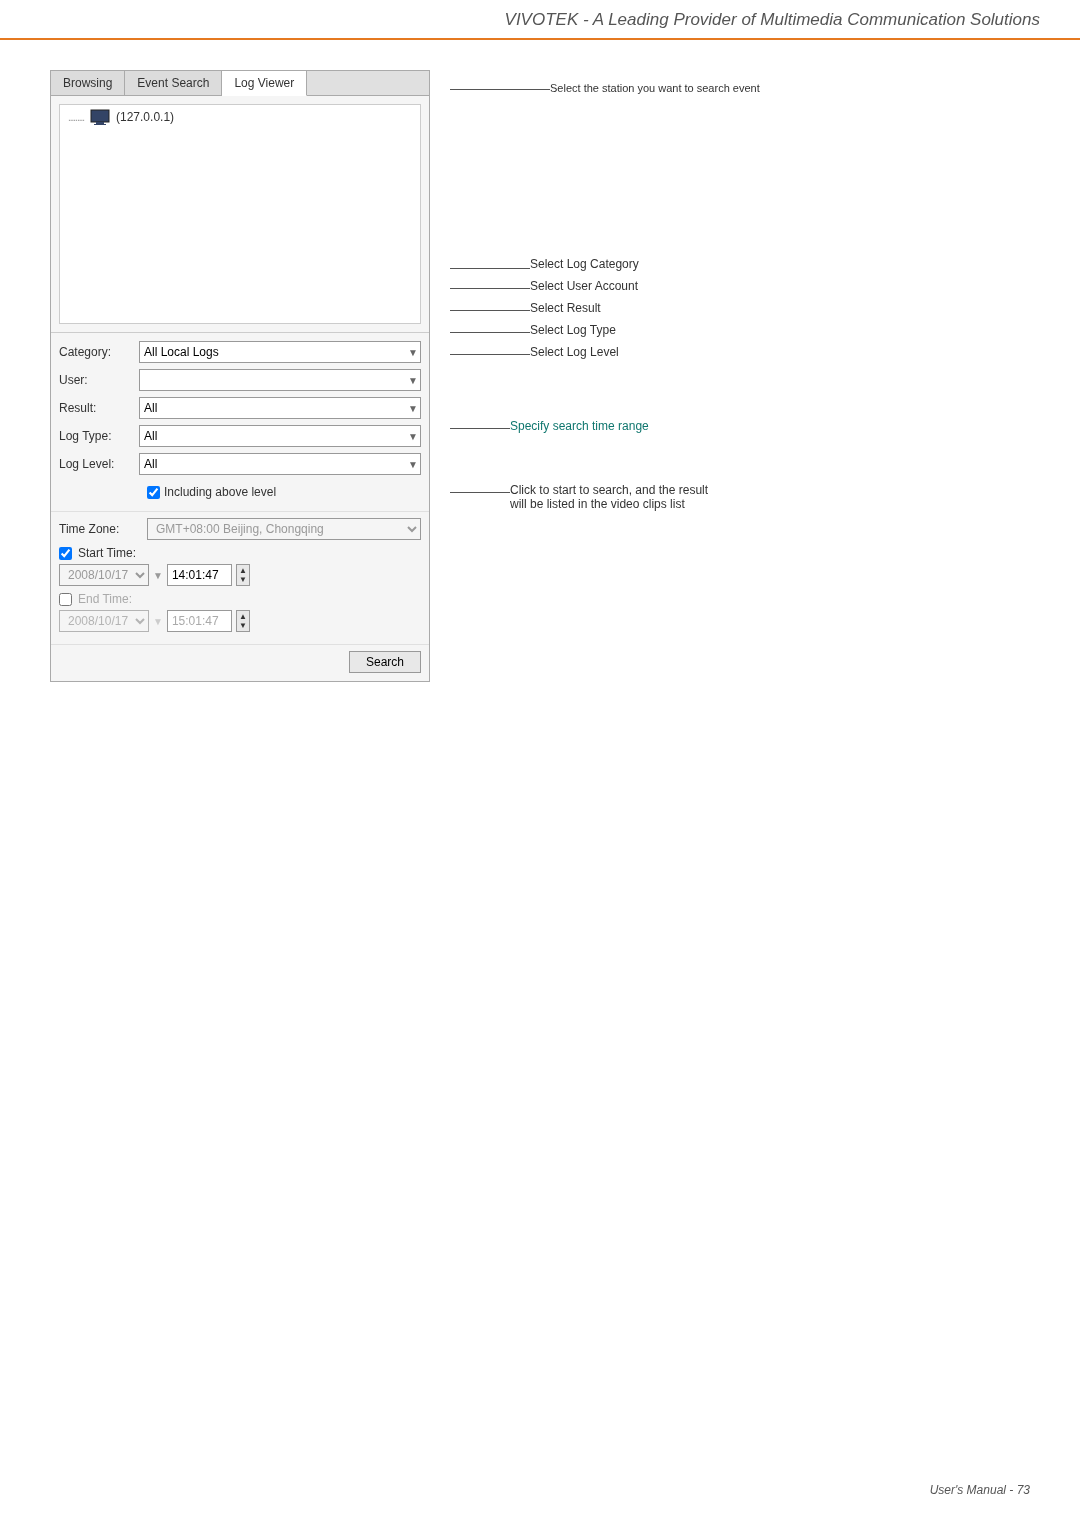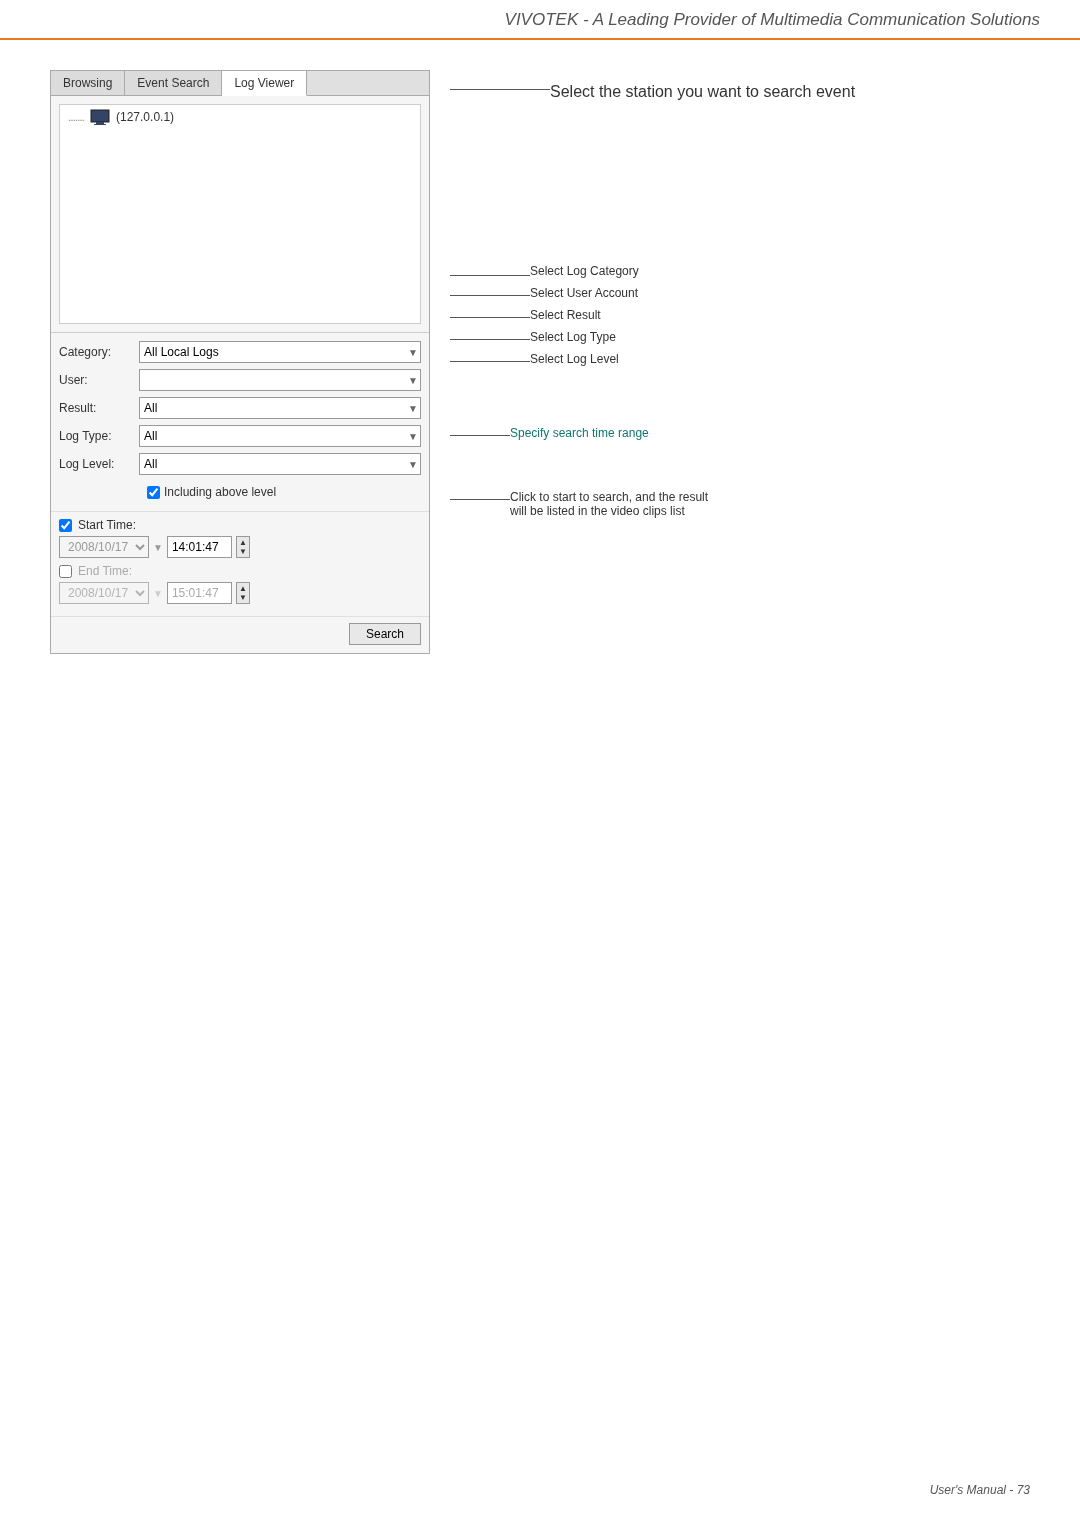--- a/index.html
+++ b/index.html
@@ -342,20 +342,26 @@
             </div>
           </div>
 
           <div class="checkbox-row">
             <input type="checkbox" checked="" style="">
             <span>Including above level</span>
           </div>
         </div>
 
         <div class="timezone-section">
+          <div class="timezone-row">
+            <span class="timezone-label">Time Zone:</span>
+            <select class="timezone-select">
+              <option>GMT+08:00 Beijing, Chongqing</option>
+            </select>
+          </div>
 
           <div class="time-checkbox-row">
             <input type="checkbox" checked="" style="">
             <span>Start Time:</span>
           </div>
           <div class="time-inputs-row">
             <select class="date-select">
               <option>2008/10/17</option>
             </select>
             <span style="font-size:10px;color:#999;">▼</span>
@@ -388,21 +394,21 @@
         </div>
 
       </div>
 
       <div style="display:flex;flex-direction:column;padding-top:10px;min-width:320px;">
 
         <div style="margin-bottom:160px;">
           <div style="display:flex;align-items:flex-start;">
             <div style="width:100px;height:1px;background:#555;margin-top:9px;flex-shrink:0;"></div>
             <div>
-              <span style="font-size:16px;color:#333;line-height:1.5;white-space:pre-line;text-align:center;">Select the station you want to search event</span>
+              <span style="font-size:11px;color:#333;line-height:1.5;white-space:pre-line;text-align:center;">Select the station you want to search event</span>
             </div>
           </div>
         </div>
 
         <div style="margin-bottom:8px;">
           <div style="display:flex;align-items:center;">
             <div style="width:80px;height:1px;background:#555;margin-top:9px;flex-shrink:0;"></div>
             <span style="font-size:12px;color:#333;">Select Log Category</span>
           </div>
         </div>

